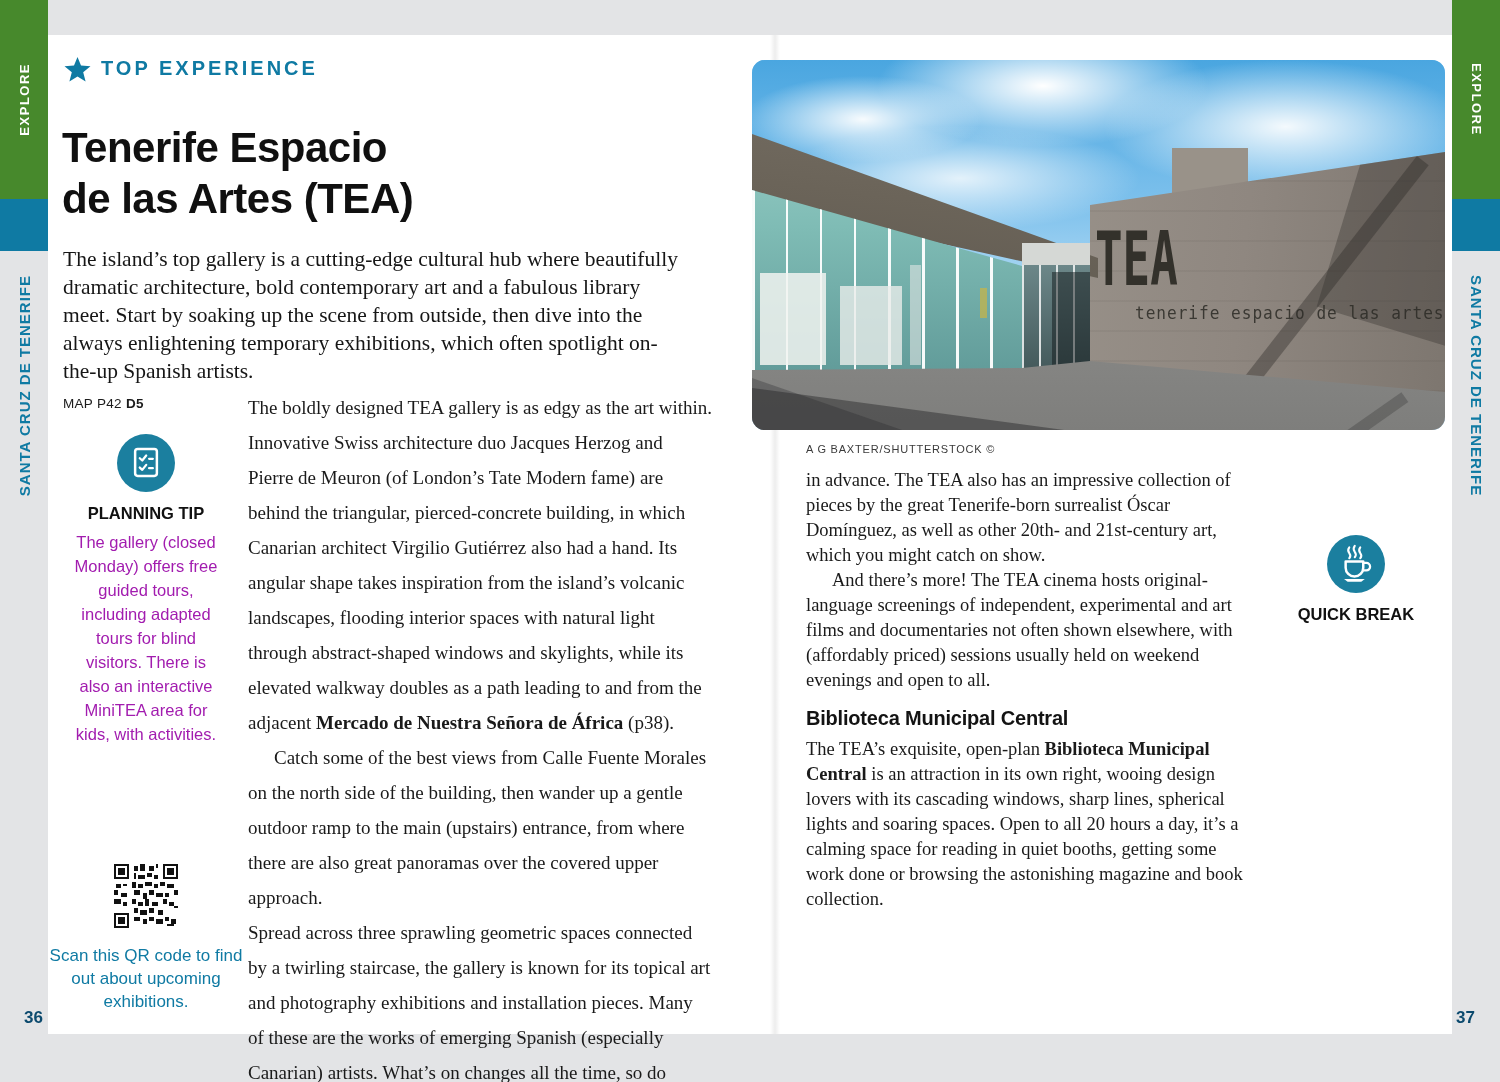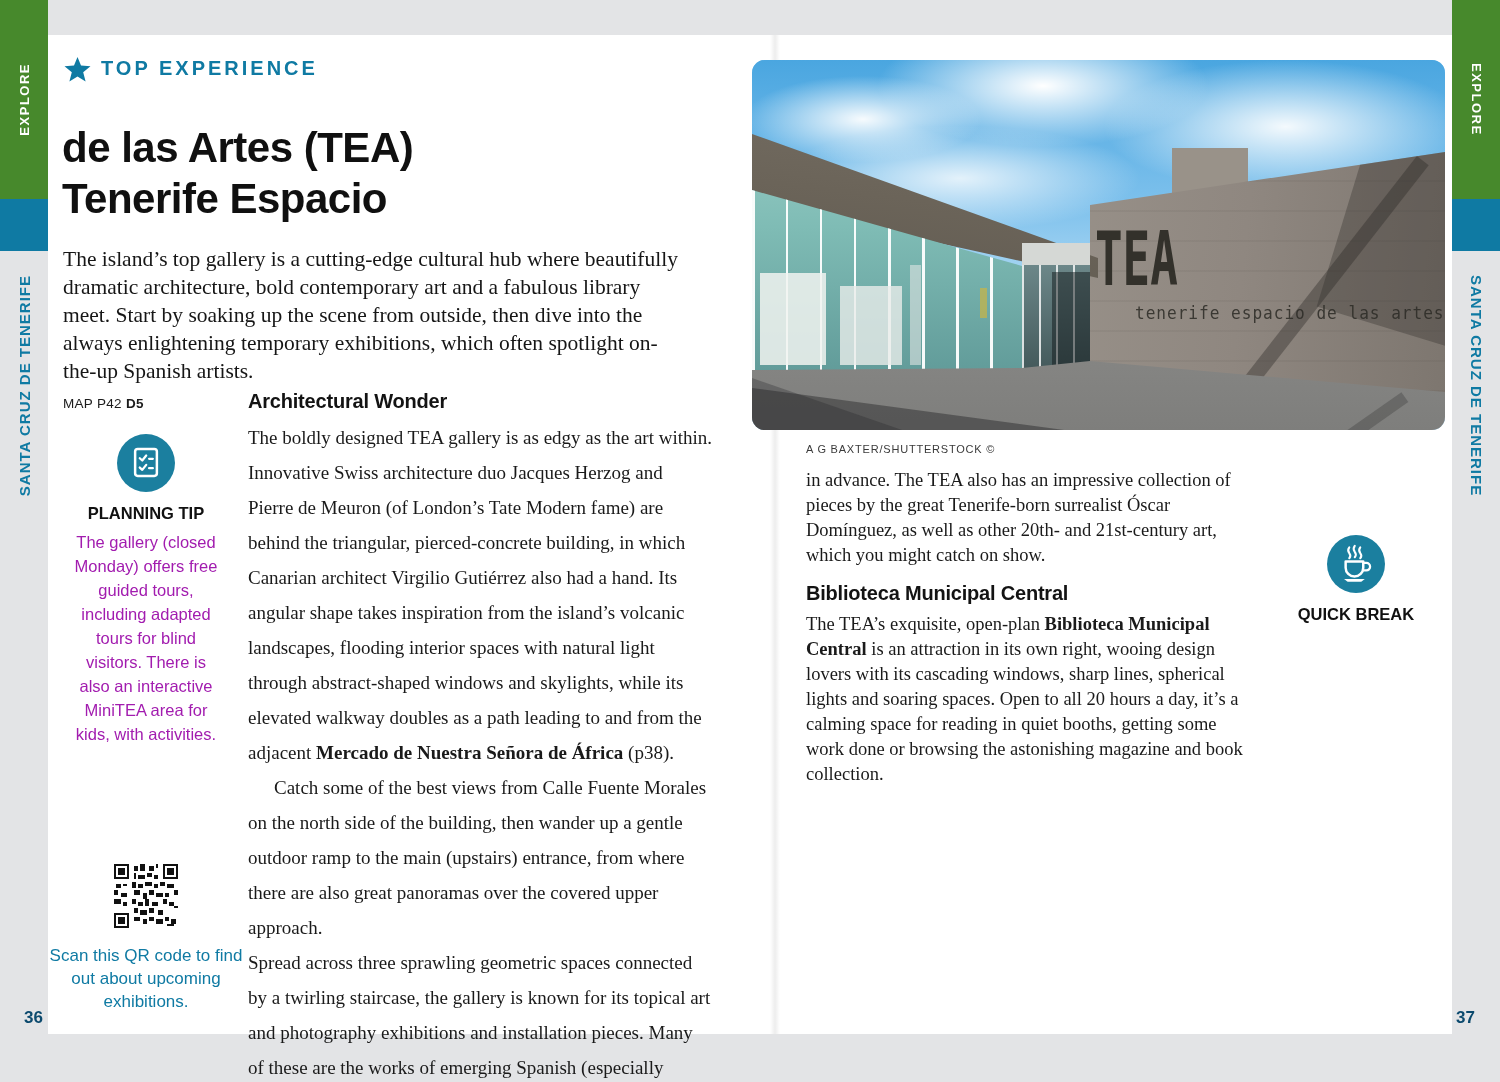--- a/index.html
+++ b/index.html
@@ -120,22 +120,22 @@
   </div>
 
   <div class="kicker">
     <svg width="27" height="26" viewBox="0 0 27 26">
       <polygon points="13.5,0 17,8.6 26.5,9.2 19.2,15.2 21.6,24.6 13.5,19.4 5.4,24.6 7.8,15.2 0.5,9.2 10,8.6" fill="#0f7aa3"></polygon>
     </svg>
     <span class="kicker-text">TOP EXPERIENCE</span>
   </div>
 
   <div class="title">
+    <div>Tenerife Espacio</div>
     <div>de las Artes (TEA)</div>
-    <div>Tenerife Espacio</div>
   </div>
 
   <div class="intro">The island’s top gallery is a cutting-edge cultural hub where beautifully dramatic architecture, bold contemporary art and a fabulous library meet. Start by soaking up the scene from outside, then dive into the always enlightening temporary exhibitions, which often spotlight on-the-up Spanish artists.</div>
 
   <div class="mapline">
     <span>MAP P42 </span><b>D5</b>
   </div>
 
   <div class="tipcol">
     <div class="circle">
@@ -208,21 +208,20 @@
           <rect x="19" y="25" width="3" height="2"></rect>
         <rect x="23" y="24" width="2" height="2"></rect>
           <rect x="26" y="25" width="2" height="2"></rect>
           <rect x="24" y="27" width="3" height="1"></rect>
       </g>
     </svg>
   </div>
   <div class="qrcaption">Scan this QR code to find out about upcoming exhibitions.</div>
 
   <div class="maincol">
-    <h2 class="h-section">Architectural Wonder</h2>
     <p><span>The boldly designed TEA gallery is as edgy as the art within. Innovative Swiss architecture duo Jacques Herzog and Pierre de Meuron (of London’s Tate Modern fame) are behind the triangular, pierced-concrete building, in which Canarian architect Virgilio Gutiérrez also had a hand. Its angular shape takes inspiration from the island’s volcanic landscapes, flooding interior spaces with natural light through abstract-shaped windows and skylights, while its elevated walkway doubles as a path leading to and from the adjacent </span><b>Mercado de Nuestra Señora de África</b><span> (p38).</span></p>
     <p class="indent"><span>Catch some of the best views from Calle Fuente Morales on the north side of the building, then wander up a gentle outdoor ramp to the main (upstairs) entrance, from where there are also great panoramas over the covered upper approach.</span></p>
     <p><span>Spread across three sprawling geometric spaces connected by a twirling staircase, the gallery is known for its topical art and photography exhibitions and installation pieces. Many of these are the works of emerging Spanish (especially Canarian) artists. What’s on changes all the time, so do check</span></p>
   </div>
 
   <div class="pageno" style="left:24px;top:1008px;">36</div>
 
   <div class="photo">
     <div class="ph sky"></div>
     <div class="ph parapet"></div>
@@ -244,20 +243,21 @@
     <div class="ph doorshadow"></div>
     <div class="ph plaza"></div>
     <div class="ph wedge1"></div>
     <div class="ph wedge2"></div>
     <div class="ph groundstreak"></div>
   </div>
   <div class="credit">A G BAXTER/SHUTTERSTOCK ©</div>
 
   <div class="rightcol">
     <p><span>in advance. The TEA also has an impressive collection of pieces by the great Tenerife-born surrealist Óscar Domínguez, as well as other 20th- and 21st-century art, which you might catch on show.</span></p>
+    <p class="indent"><span>And there’s more! The TEA cinema hosts original-language screenings of independent, experimental and art films and documentaries not often shown elsewhere, with (affordably priced) sessions usually held on weekend evenings and open to all.</span></p>
     <h2 class="h-section second">Biblioteca Municipal Central</h2>
     <p><span>The TEA’s exquisite, open-plan </span><b>Biblioteca Municipal Central</b><span> is an attraction in its own right, wooing design lovers with its cascading windows, sharp lines, spherical lights and soaring spaces. Open to all 20 hours a day, it’s a calming space for reading in quiet booths, getting some work done or browsing the astonishing magazine and book collection.</span></p>
   </div>
 
   <div class="quickcol">
     <div class="circle">
       <svg width="58" height="58" viewBox="0 0 56 56">
         <circle cx="28" cy="28" r="28" fill="#1b7f9f"></circle>
         <path d="M18 25.5 h17 v6 a8.5 8.5 0 0 1 -17 0 z" fill="none" stroke="#ffffff" stroke-width="2.4" stroke-linejoin="round"></path>
         <path d="M35.4 27 h2.6 a3.6 3.6 0 0 1 0 7.2 h-3" fill="none" stroke="#ffffff" stroke-width="2.2"></path>

